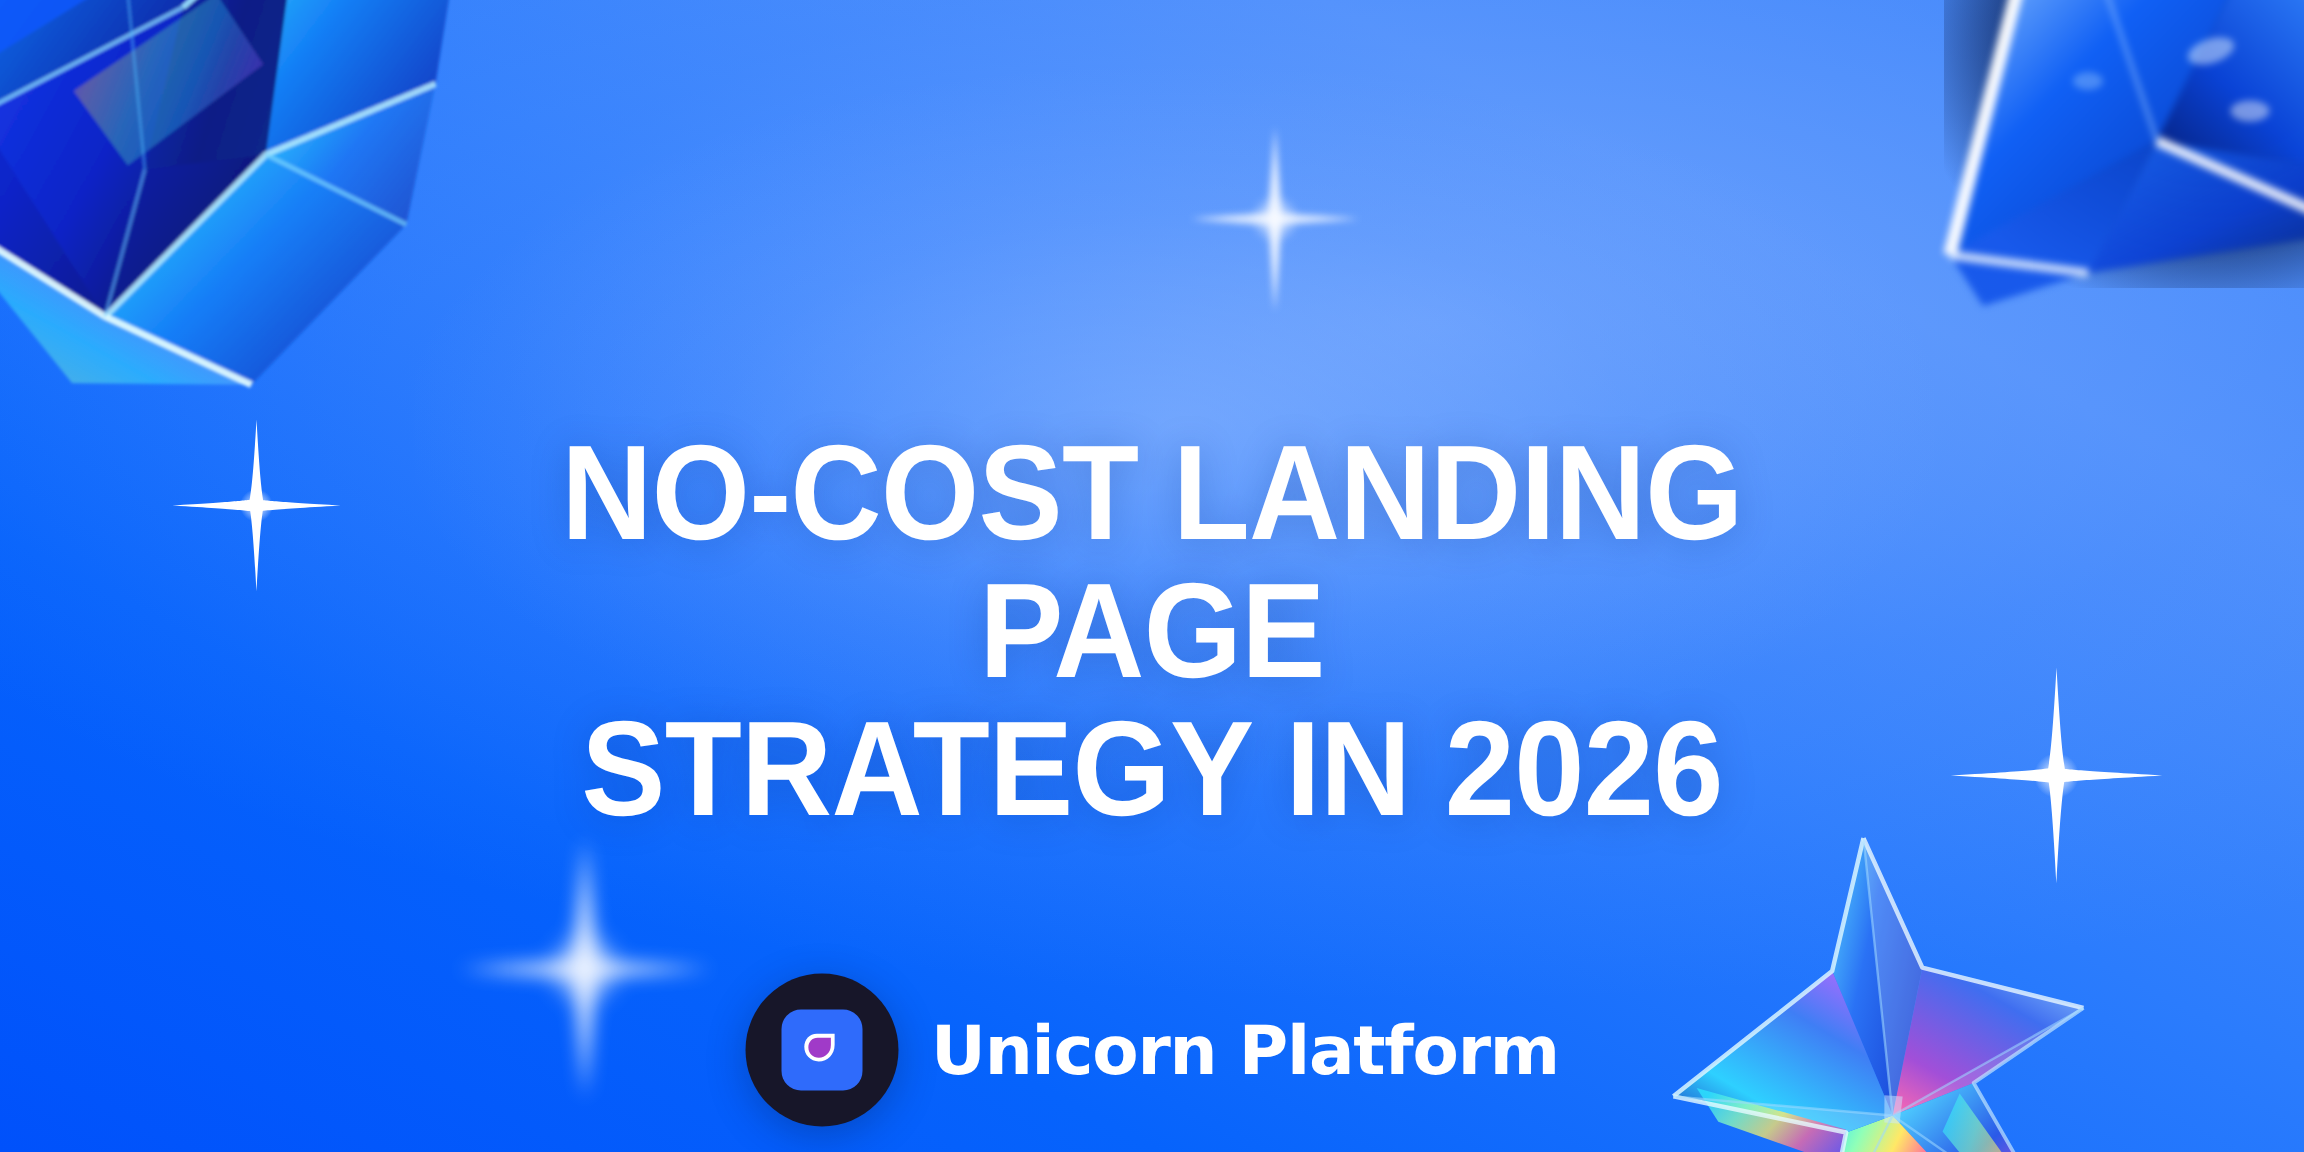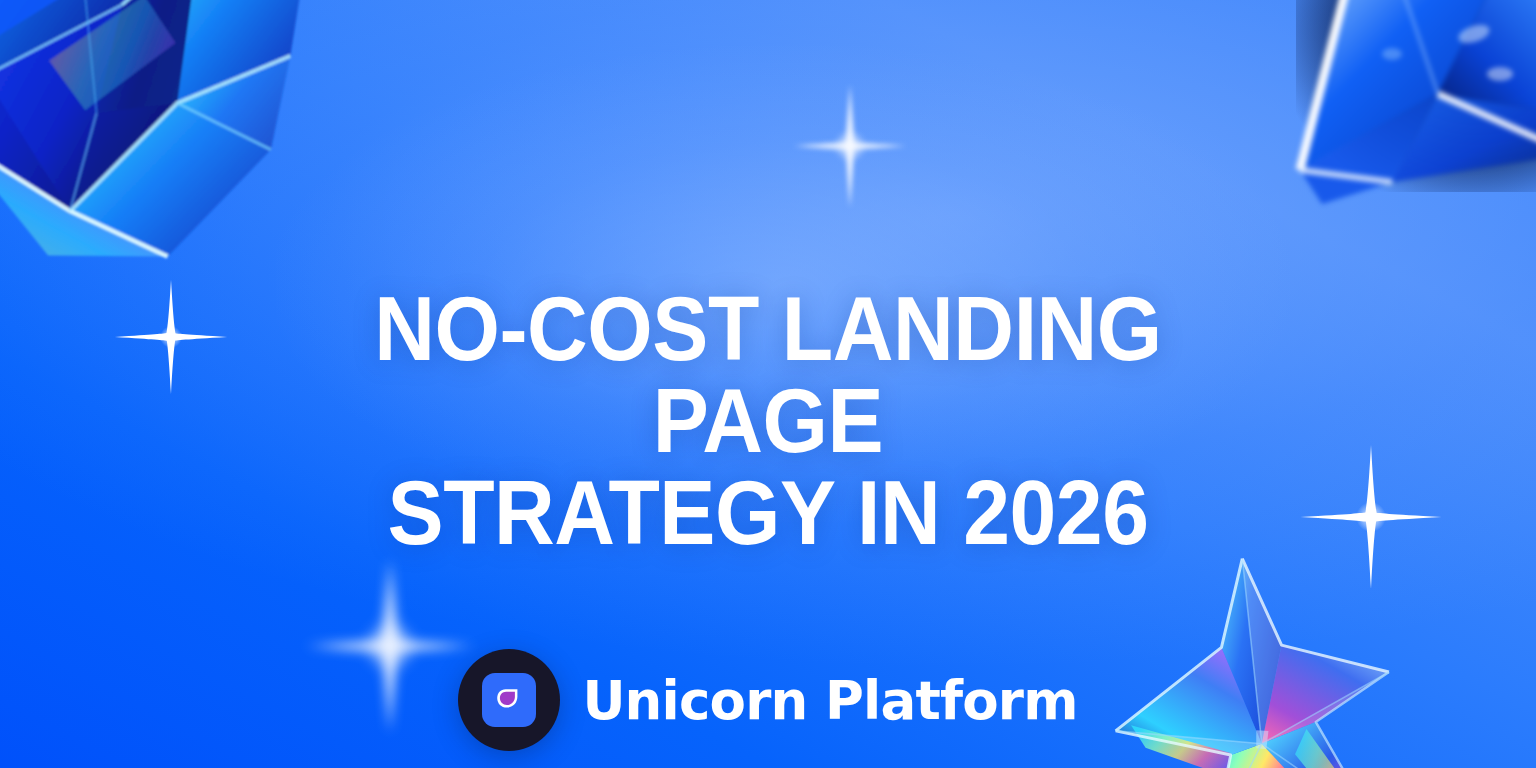--- a/index.html
+++ b/index.html
@@ -104,21 +104,21 @@
   #brand-logo-tile {
     width:54px; height:54px;
     border-radius:13px;
     background:#2f6bfb;
     display:flex; align-items:center; justify-content:center;
   }
   #brand-name {
     color:#ffffff;
     font-family:"DejaVu Sans", sans-serif;
     font-weight:700;
-    font-size:53px;
+    font-size:45px;
     letter-spacing:-0.8px;
     line-height:1;
   }
 </style>
 </head>
 <body>
 
 <div id="hero-banner">
 
   <div class="bg-bloom"></div>

